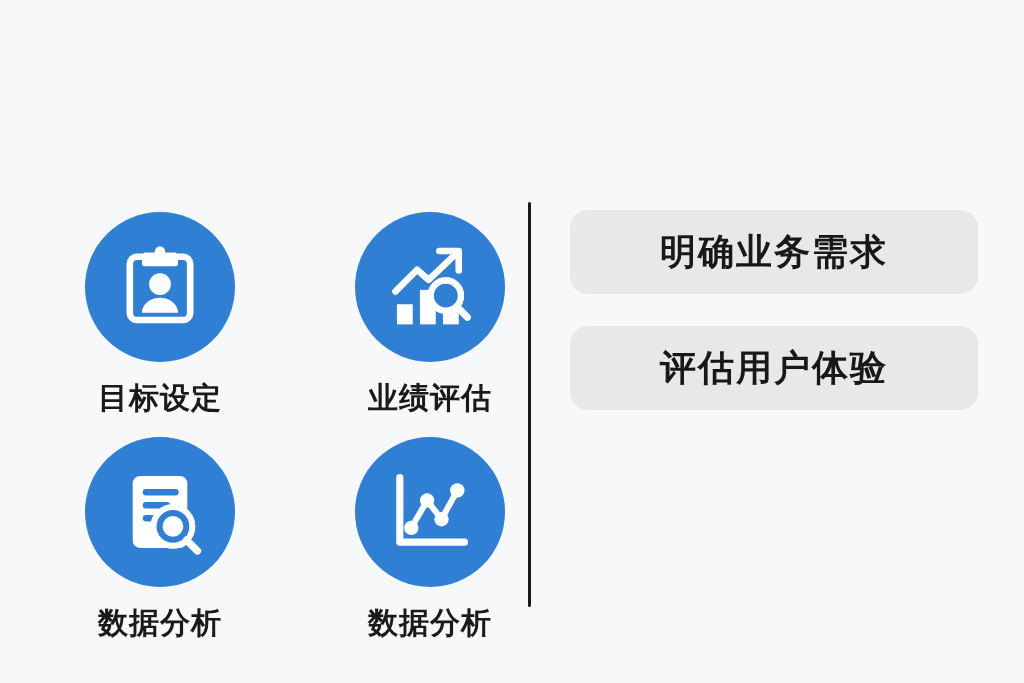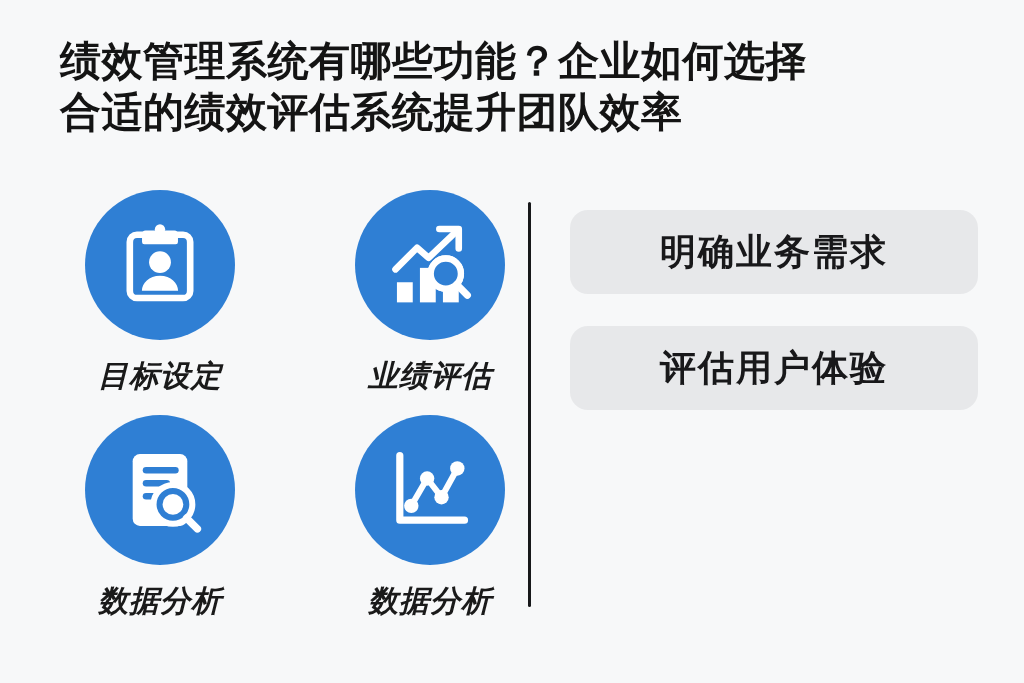--- a/index.html
+++ b/index.html
@@ -34,24 +34,23 @@
     color: #141414;
     line-height: 1.24;
     letter-spacing: 0.5px;
     white-space: nowrap;
   }
 
   
   .icon-grid {
     position: absolute;
     left: 60px;
-    top: 190px;
+    top: 212px;
     width: 450px;
     height: 420px;
-    font-style: italic;
   }
   .icon-cell {
     position: absolute;
     width: 200px;
     text-align: center;
   }
   .icon-cell.c0 { left: 0px;   top: 0px; }
   .icon-cell.c1 { left: 270px; top: 0px; }
   .icon-cell.c2 { left: 0px;   top: 225px; }
   .icon-cell.c3 { left: 270px; top: 225px; }
@@ -115,24 +114,20 @@
     color: #18181a;
     letter-spacing: 2px;
     white-space: nowrap;
   }
 </style>
 </head>
 <body>
 
 <div id="infographic">
 
-  <div class="title-block">
-    <div class="title-line">绩效管理系统有哪些功能？企业如何选择</div>
-    <div class="title-line">合适的绩效评估系统提升团队效率</div>
-  </div>
 
   <div class="icon-grid">
 
     <div class="icon-cell c0">
       <div class="icon-circle">
         <svg viewBox="0 0 64 64">
           <g fill="none" stroke="#ffffff" stroke-width="4.6" stroke-linejoin="round" stroke-linecap="round">
             <path d="M20 11 H16 a5 5 0 0 0 -5 5 V50 a5 5 0 0 0 5 5 H48 a5 5 0 0 0 5 -5 V16 a5 5 0 0 0 -5 -5 H44"></path>
           </g>
           <path d="M22 8 H42 a2.5 2.5 0 0 1 2.5 2.5 V16 a1.6 1.6 0 0 1 -1.6 1.6 H21.1 A1.6 1.6 0 0 1 19.5 16 V10.5 A2.5 2.5 0 0 1 22 8 Z" fill="#ffffff"></path>

